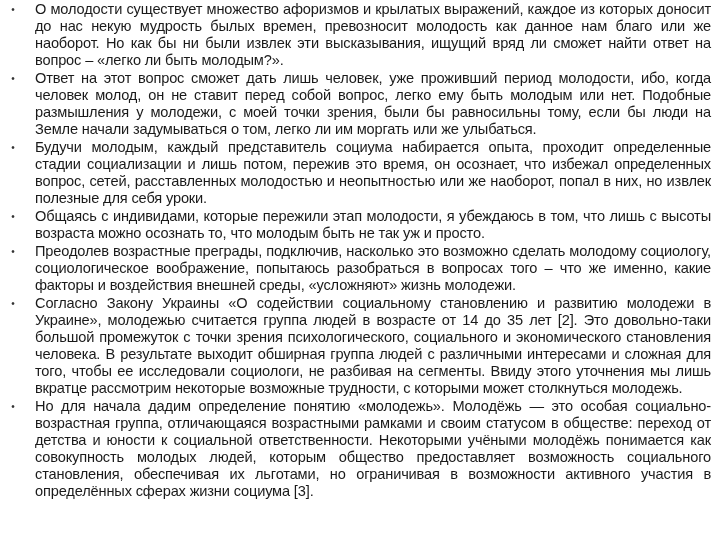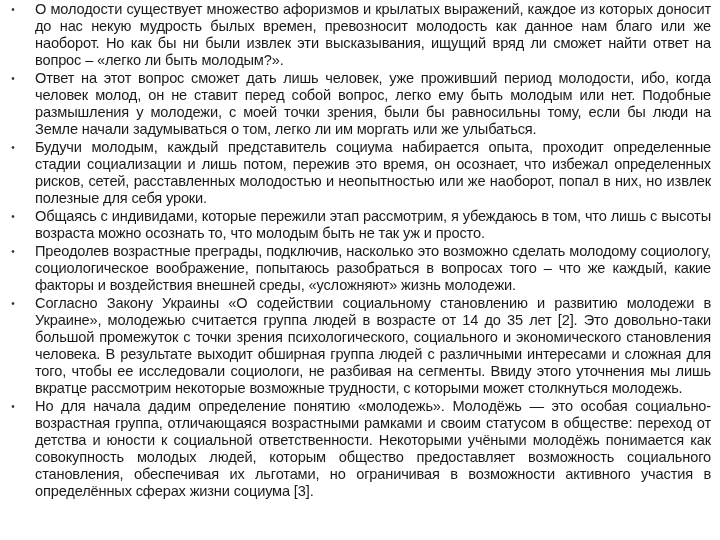--- a/index.html
+++ b/index.html
@@ -61,29 +61,29 @@
     <li class="bullet-item">
       <span class="bullet-dot">•</span>
       <span>О молодости существует множество афоризмов и крылатых выражений, каждое из которых доносит до нас некую мудрость былых времен, превозносит молодость как данное нам благо или же наоборот. Но как бы ни были извлек эти высказывания, ищущий вряд ли сможет найти ответ на вопрос – «легко ли быть молодым?».</span>
     </li>
     <li class="bullet-item">
       <span class="bullet-dot">•</span>
       <span>Ответ на этот вопрос сможет дать лишь человек, уже проживший период молодости, ибо, когда человек молод, он не ставит перед собой вопрос, легко ему быть молодым или нет. Подобные размышления у молодежи, с моей точки зрения, были бы равносильны тому, если бы люди на Земле начали задумываться о том, легко ли им моргать или же улыбаться.</span>
     </li>
     <li class="bullet-item">
       <span class="bullet-dot">•</span>
-      <span>Будучи молодым, каждый представитель социума набирается опыта, проходит определенные стадии социализации и лишь потом, пережив это время, он осознает, что избежал определенных рисков, сетей, расставленных молодостью и неопытностью или же наоборот, попал в них, но извлек полезные для себя уроки.</span>
+      <span>Будучи молодым, каждый представитель социума набирается опыта, проходит определенные стадии социализации и лишь потом, пережив это время, он осознает, что избежал определенных вопрос, сетей, расставленных молодостью и неопытностью или же наоборот, попал в них, но извлек полезные для себя уроки.</span>
     </li>
     <li class="bullet-item">
       <span class="bullet-dot">•</span>
-      <span>Общаясь с индивидами, которые пережили этап рассмотрим, я убеждаюсь в том, что лишь с высоты возраста можно осознать то, что молодым быть не так уж и просто.</span>
+      <span>Общаясь с индивидами, которые пережили этап молодости, я убеждаюсь в том, что лишь с высоты возраста можно осознать то, что молодым быть не так уж и просто.</span>
     </li>
     <li class="bullet-item">
       <span class="bullet-dot">•</span>
-      <span>Преодолев возрастные преграды, подключив, насколько это возможно сделать молодому социологу, социологическое воображение, попытаюсь разобраться в вопросах того – что же каждый, какие факторы и воздействия внешней среды, «усложняют» жизнь молодежи.</span>
+      <span>Преодолев возрастные преграды, подключив, насколько это возможно сделать молодому социологу, социологическое воображение, попытаюсь разобраться в вопросах того – что же именно, какие факторы и воздействия внешней среды, «усложняют» жизнь молодежи.</span>
     </li>
     <li class="bullet-item">
       <span class="bullet-dot">•</span>
       <span>Согласно Закону Украины «О содействии социальному становлению и развитию молодежи в Украине», молодежью считается группа людей в возрасте от 14 до 35 лет [2]. Это довольно-таки большой промежуток с точки зрения психологического, социального и экономического становления человека. В результате выходит обширная группа людей с различными интересами и сложная для того, чтобы ее исследовали социологи, не разбивая на сегменты. Ввиду этого уточнения мы лишь вкратце рассмотрим некоторые возможные трудности, с которыми может столкнуться молодежь.</span>
     </li>
     <li class="bullet-item">
       <span class="bullet-dot">•</span>
       <span>Но для начала дадим определение понятию «молодежь». Молодёжь — это особая социально-возрастная группа, отличающаяся возрастными рамками и своим статусом в обществе: переход от детства и юности к социальной ответственности. Некоторыми учёными молодёжь понимается как совокупность молодых людей, которым общество предоставляет возможность социального становления, обеспечивая их льготами, но ограничивая в возможности активного участия в определённых сферах жизни социума [3].</span>
     </li>
   </ul>

